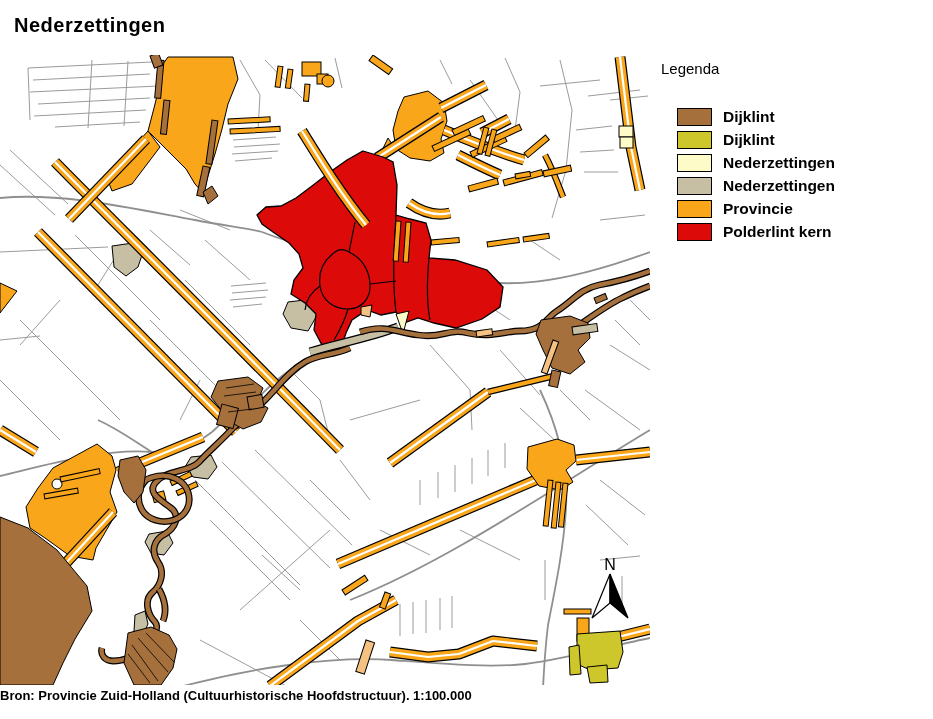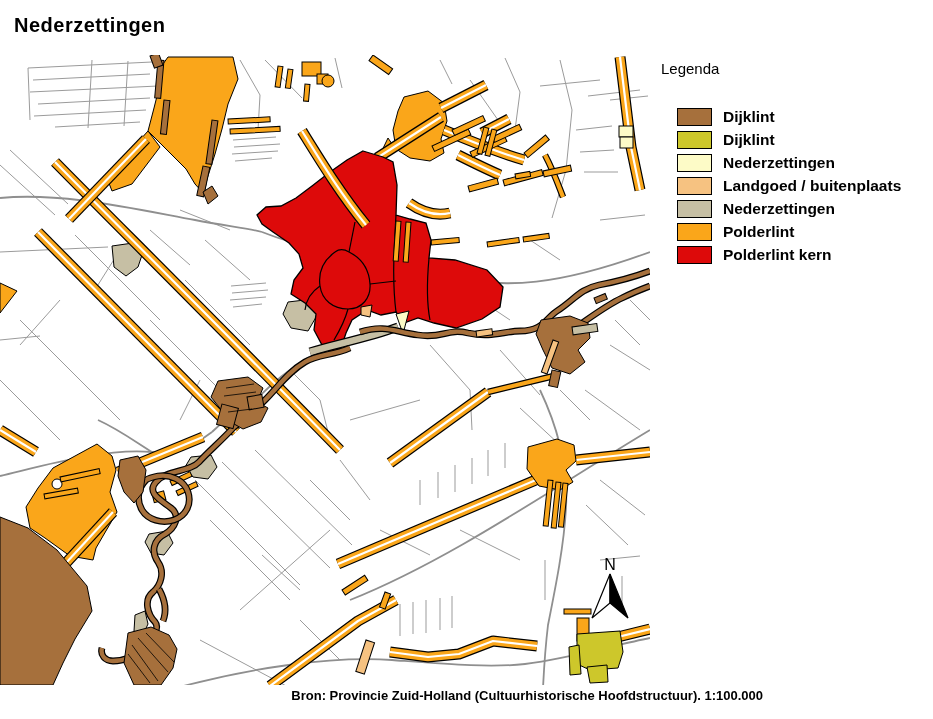--- a/index.html
+++ b/index.html
@@ -6,21 +6,21 @@
   body{
     width:933px;height:719px;position:relative;background:#fff;
     font-family:"Liberation Sans",sans-serif;overflow:hidden;
   }
   .page-title{
     position:absolute;left:14px;top:14px;
     font-size:20px;font-weight:bold;color:#000;letter-spacing:.5px;text-align:center;
   }
   .map-wrap{position:absolute;left:0;top:55px;width:650px;height:630px;}
   .caption{
-    position:absolute;left:0;top:688px;width:763px;text-align:right;
+    position:absolute;left:0;top:688px;width:763px;text-align:left;
     font-size:13px;font-weight:bold;color:#000;
   }
   .legend{position:absolute;left:661px;top:60px;width:270px;}
   .legend-title{font-size:15px;font-weight:normal;margin-bottom:28px;}
   .legend-row{display:flex;align-items:center;height:23px;}
   .legend-swatch{
     width:33px;height:16px;border:1.6px solid #000;flex:0 0 auto;
     margin-left:16px;background:#ccc;
   }
   .legend-label{font-size:15.5px;font-weight:bold;margin-left:11px;white-space:nowrap;}
@@ -287,30 +287,26 @@
   </div>
   <div class="legend-row">
     <div class="legend-swatch" style="background-color: rgb(205, 199, 43);"></div>
     <div class="legend-label">Dijklint</div>
   </div>
   <div class="legend-row">
     <div class="legend-swatch" style="background-color: rgb(253, 251, 199);"></div>
     <div class="legend-label">Nederzettingen</div>
   </div>
   <div class="legend-row">
-    <div class="legend-swatch" style="background-color: rgb(246, 194, 129);"></div>
-    <div class="legend-label">Landgoed / buitenplaats</div>
-  </div>
-  <div class="legend-row">
     <div class="legend-swatch" style="background-color: rgb(198, 191, 164);"></div>
     <div class="legend-label">Nederzettingen</div>
   </div>
   <div class="legend-row">
     <div class="legend-swatch" style="background-color: rgb(250, 166, 26);"></div>
-    <div class="legend-label">Polderlint</div>
+    <div class="legend-label">Provincie</div>
   </div>
   <div class="legend-row">
     <div class="legend-swatch" style="background-color: rgb(221, 10, 10);"></div>
     <div class="legend-label">Polderlint kern</div>
   </div>
 </div>
 
 <div class="caption">Bron: Provincie Zuid-Holland (Cultuurhistorische Hoofdstructuur). 1:100.000</div>
 
 </body></html>

